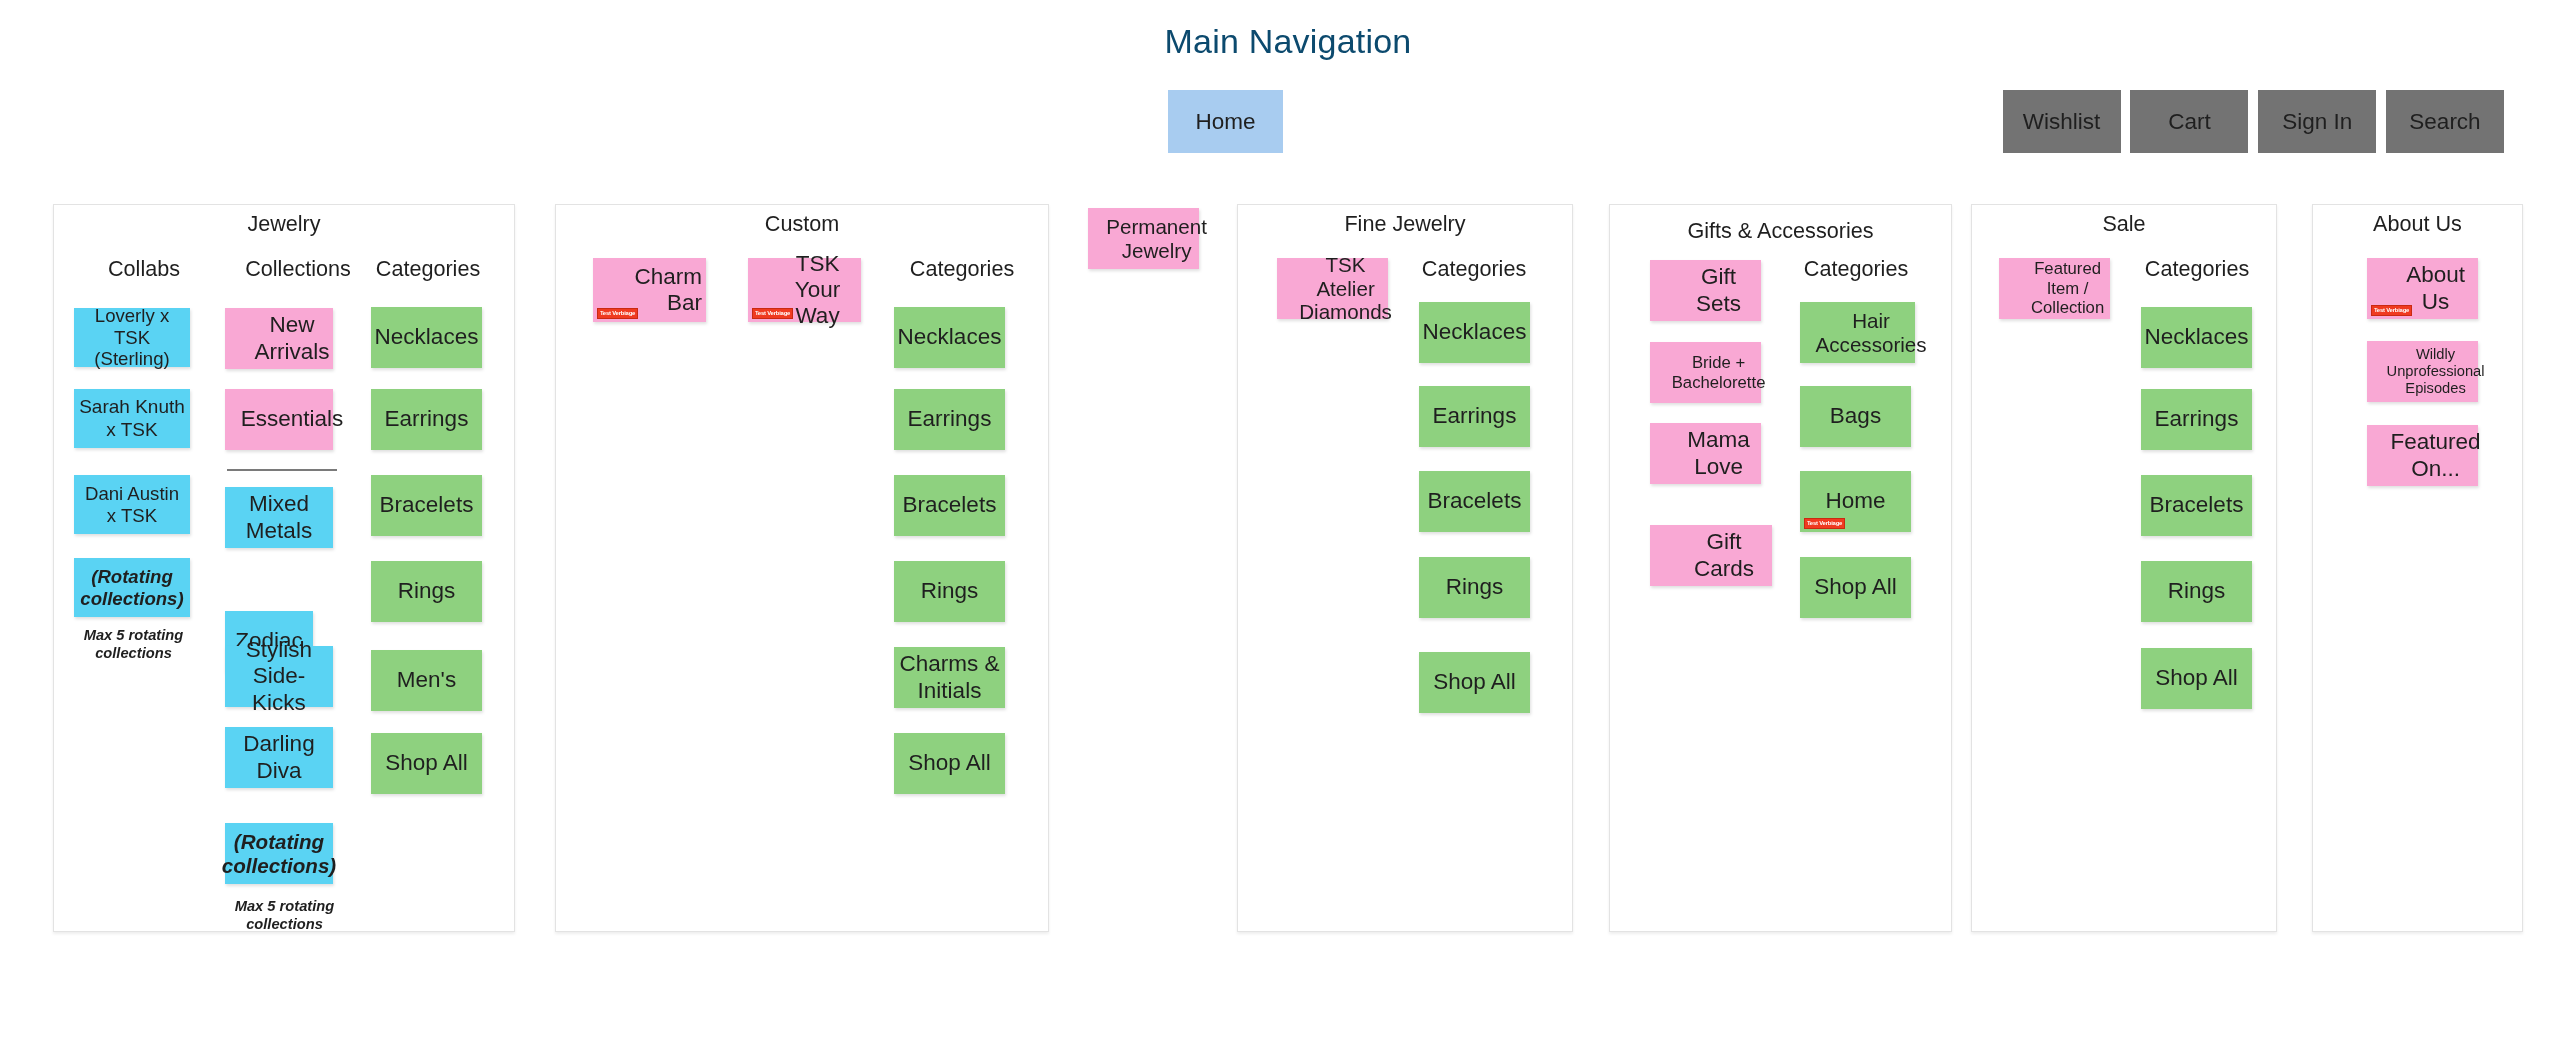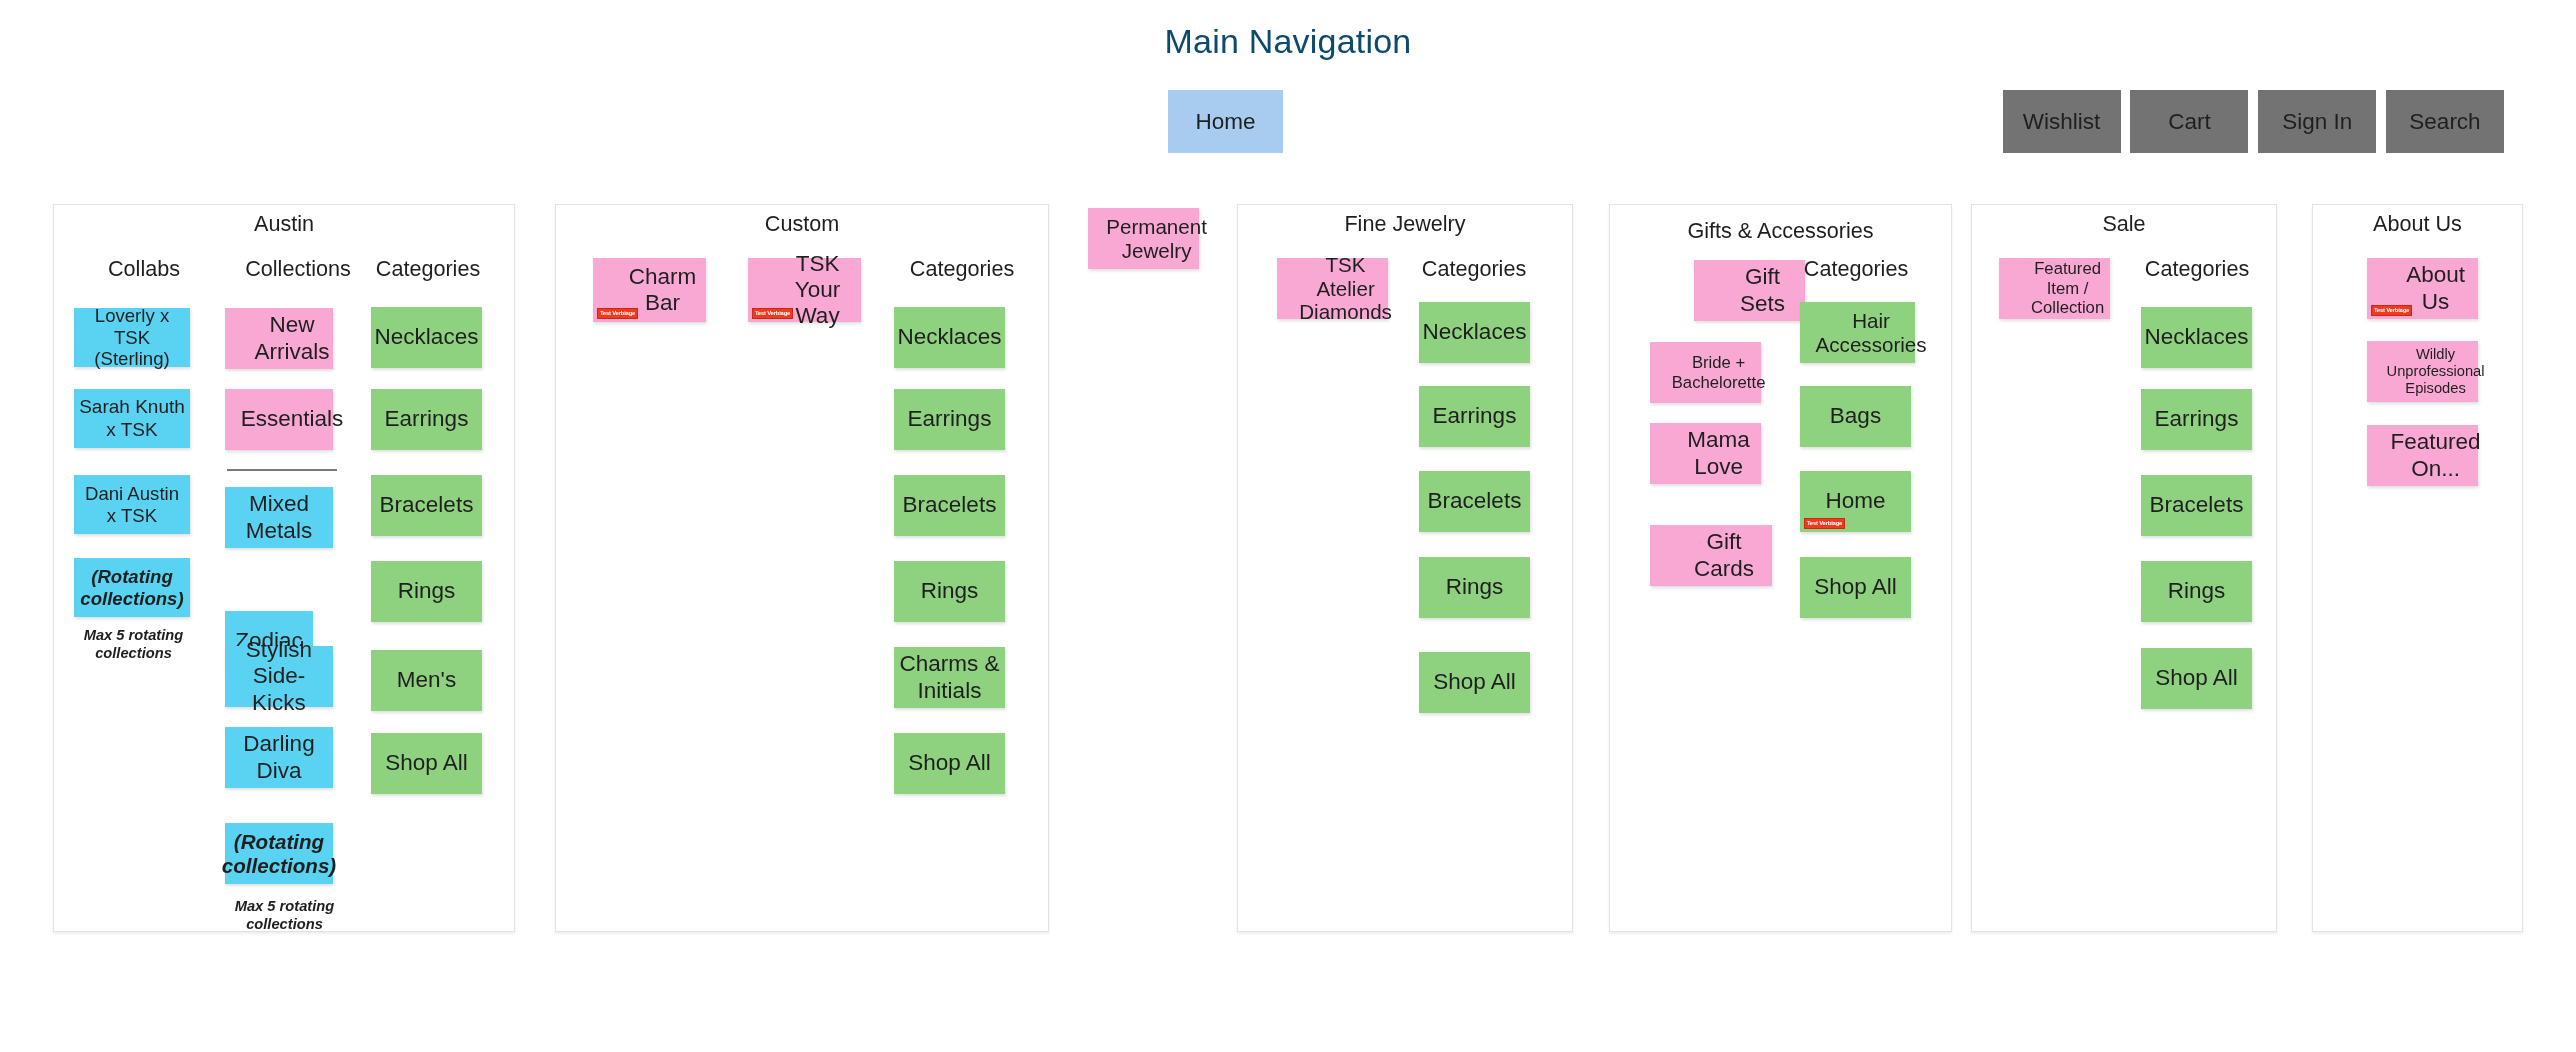--- a/index.html
+++ b/index.html
@@ -138,21 +138,21 @@
 
   <div class="nav-right">
     <div class="nav-btn">Wishlist</div>
     <div class="nav-btn">Cart</div>
     <div class="nav-btn">Sign In</div>
     <div class="nav-btn">Search</div>
   </div>
 
   <div class="card" style="left:53px; top:204px; width:462px; height:728px;"></div>
 
-  <div class="card-title" style="left:53px; top:211px; width:462px;">Austin</div>
+  <div class="card-title" style="left:53px; top:211px; width:462px;">Jewelry</div>
 
   <div class="subhead" style="left:59px; top:256px; width:170px;">Collabs</div>
   <div class="subhead" style="left:213px; top:256px; width:170px;">Collections</div>
   <div class="subhead" style="left:343px; top:256px; width:170px;">Categories</div>
 
   <div class="box cyan" style="left:74px; top:308px; width:116px; height:59px; font-size:18.6px;">Loverly x TSK (Sterling)</div>
   <div class="box cyan" style="left:74px; top:389px; width:116px; height:59px; font-size:19px;">Sarah Knuth x TSK</div>
   <div class="box cyan" style="left:74px; top:475px; width:116px; height:59px; font-size:18.6px;">Dani Austin x TSK</div>
   <div class="box cyan italic" style="left:74px; top:558px; width:116px; height:59px; font-size:18.6px;">(Rotating collections)</div>
   <div class="note" style="left:65px; top:626px; width:137px;">Max 5 rotating collections</div>
@@ -170,21 +170,21 @@
   <div class="box green" style="left:371px; top:307px; width:111px; height:61px; font-size:22.5px;">Necklaces</div>
   <div class="box green" style="left:371px; top:389px; width:111px; height:61px; font-size:22.5px;">Earrings</div>
   <div class="box green" style="left:371px; top:475px; width:111px; height:61px; font-size:22.5px;">Bracelets</div>
   <div class="box green" style="left:371px; top:561px; width:111px; height:61px; font-size:22.5px;">Rings</div>
   <div class="box green" style="left:371px; top:650px; width:111px; height:61px; font-size:22.5px;">Men's</div>
   <div class="box green" style="left:371px; top:733px; width:111px; height:61px; font-size:22.5px;">Shop All</div>
 
   <div class="card" style="left:555px; top:204px; width:494px; height:728px;"></div>
   <div class="card-title" style="left:555px; top:211px; width:494px;">Custom</div>
 
-  <div class="box blue" style="left:593px; top:258px; width:113px; height:64px; font-size:22.5px;">
+  <div class="box blue" style="left:593px; top:258px; width:113px; height:64px; font-size:22.5px;text-align:right;">
     <span>Charm Bar</span>
     <span class="badge" style="left:3.9px; bottom:2.9px;">Test Verbiage</span>
   </div>
   <div class="box blue" style="left:748px; top:258px; width:113px; height:64px; font-size:22.5px;">
     <span>TSK Your Way</span>
     <span class="badge" style="left:3.9px; bottom:2.9px;">Test Verbiage</span>
   </div>
 
   <div class="subhead" style="left:877px; top:256px; width:170px;">Categories</div>
 
@@ -206,21 +206,21 @@
 
   <div class="box green" style="left:1419px; top:302px; width:111px; height:61px; font-size:22.5px;">Necklaces</div>
   <div class="box green" style="left:1419px; top:386px; width:111px; height:61px; font-size:22.5px;">Earrings</div>
   <div class="box green" style="left:1419px; top:471px; width:111px; height:61px; font-size:22.5px;">Bracelets</div>
   <div class="box green" style="left:1419px; top:557px; width:111px; height:61px; font-size:22.5px;">Rings</div>
   <div class="box green" style="left:1419px; top:652px; width:111px; height:61px; font-size:22.5px;">Shop All</div>
 
   <div class="card" style="left:1609px; top:204px; width:343px; height:728px;"></div>
   <div class="card-title" style="left:1609px; top:218px; width:343px;">Gifts &amp; Accessories</div>
 
-  <div class="box blue" style="left:1650px; top:260px; width:111px; height:61px; font-size:22.5px;margin-left:44px;">Gift Sets</div>
+  <div class="box blue" style="left:1650px; top:260px; width:111px; height:61px; font-size:22.5px;">Gift Sets</div>
   <div class="box blue" style="left:1650px; top:342px; width:111px; height:61px; font-size:16.7px;">Bride + Bachelorette</div>
   <div class="box blue" style="left:1650px; top:423px; width:111px; height:61px; font-size:22.5px;">Mama Love</div>
   <div class="box blue" style="left:1650px; top:525px; width:122px; height:61px; font-size:22.5px;">Gift Cards</div>
 
   <div class="subhead" style="left:1771px; top:256px; width:170px;">Categories</div>
 
   <div class="box green" style="left:1800px; top:302px; width:115px; height:61px; font-size:20.6px;padding-left:31px;">Hair Accessories</div>
   <div class="box green" style="left:1800px; top:386px; width:111px; height:61px; font-size:22.5px;">Bags</div>
   <div class="box green" style="left:1800px; top:471px; width:111px; height:61px; font-size:22.5px;">
     <span>Home</span>

